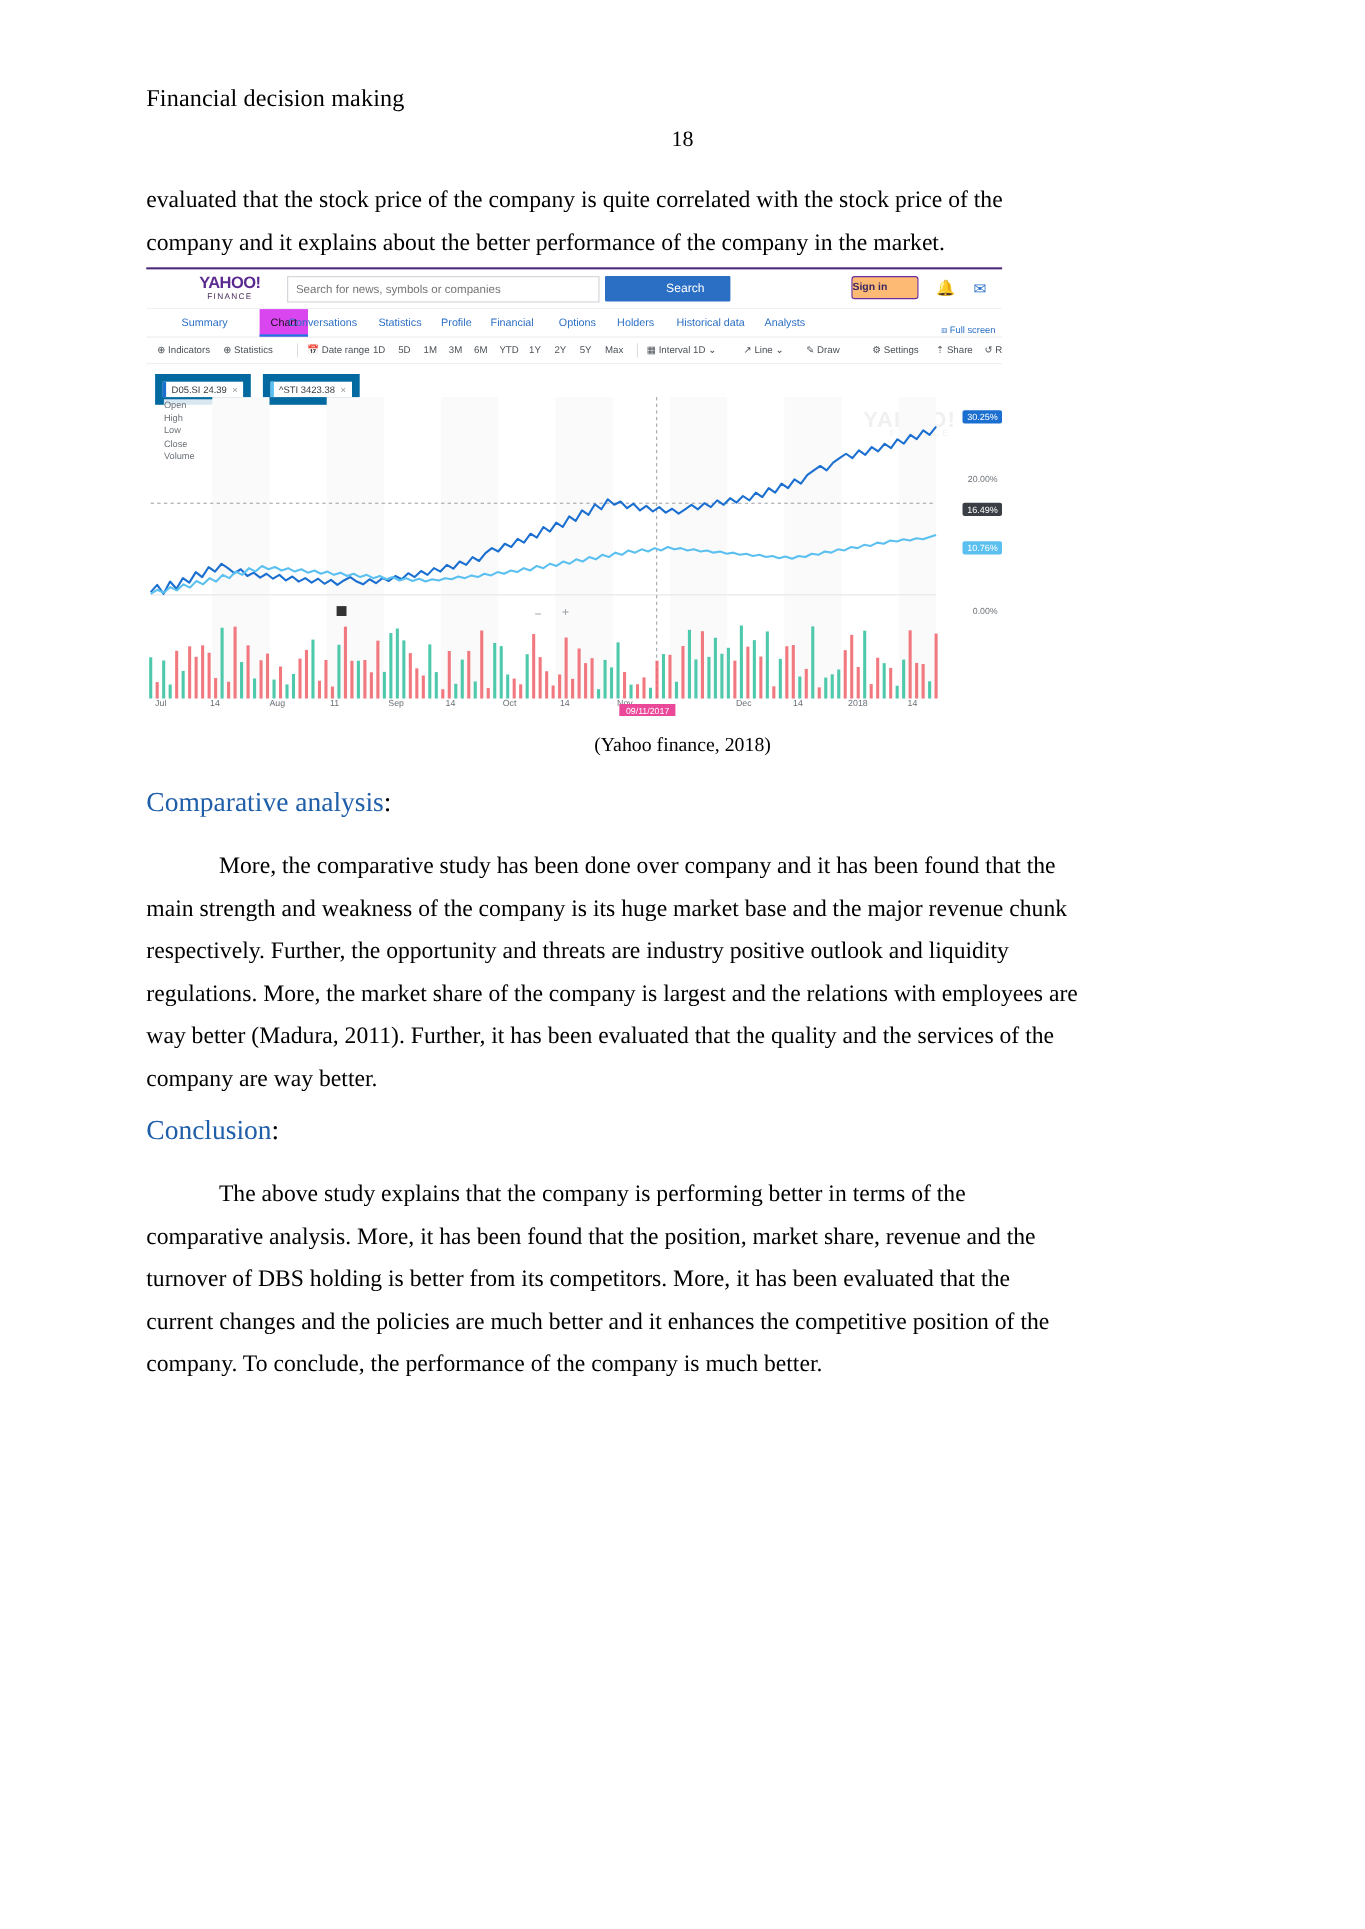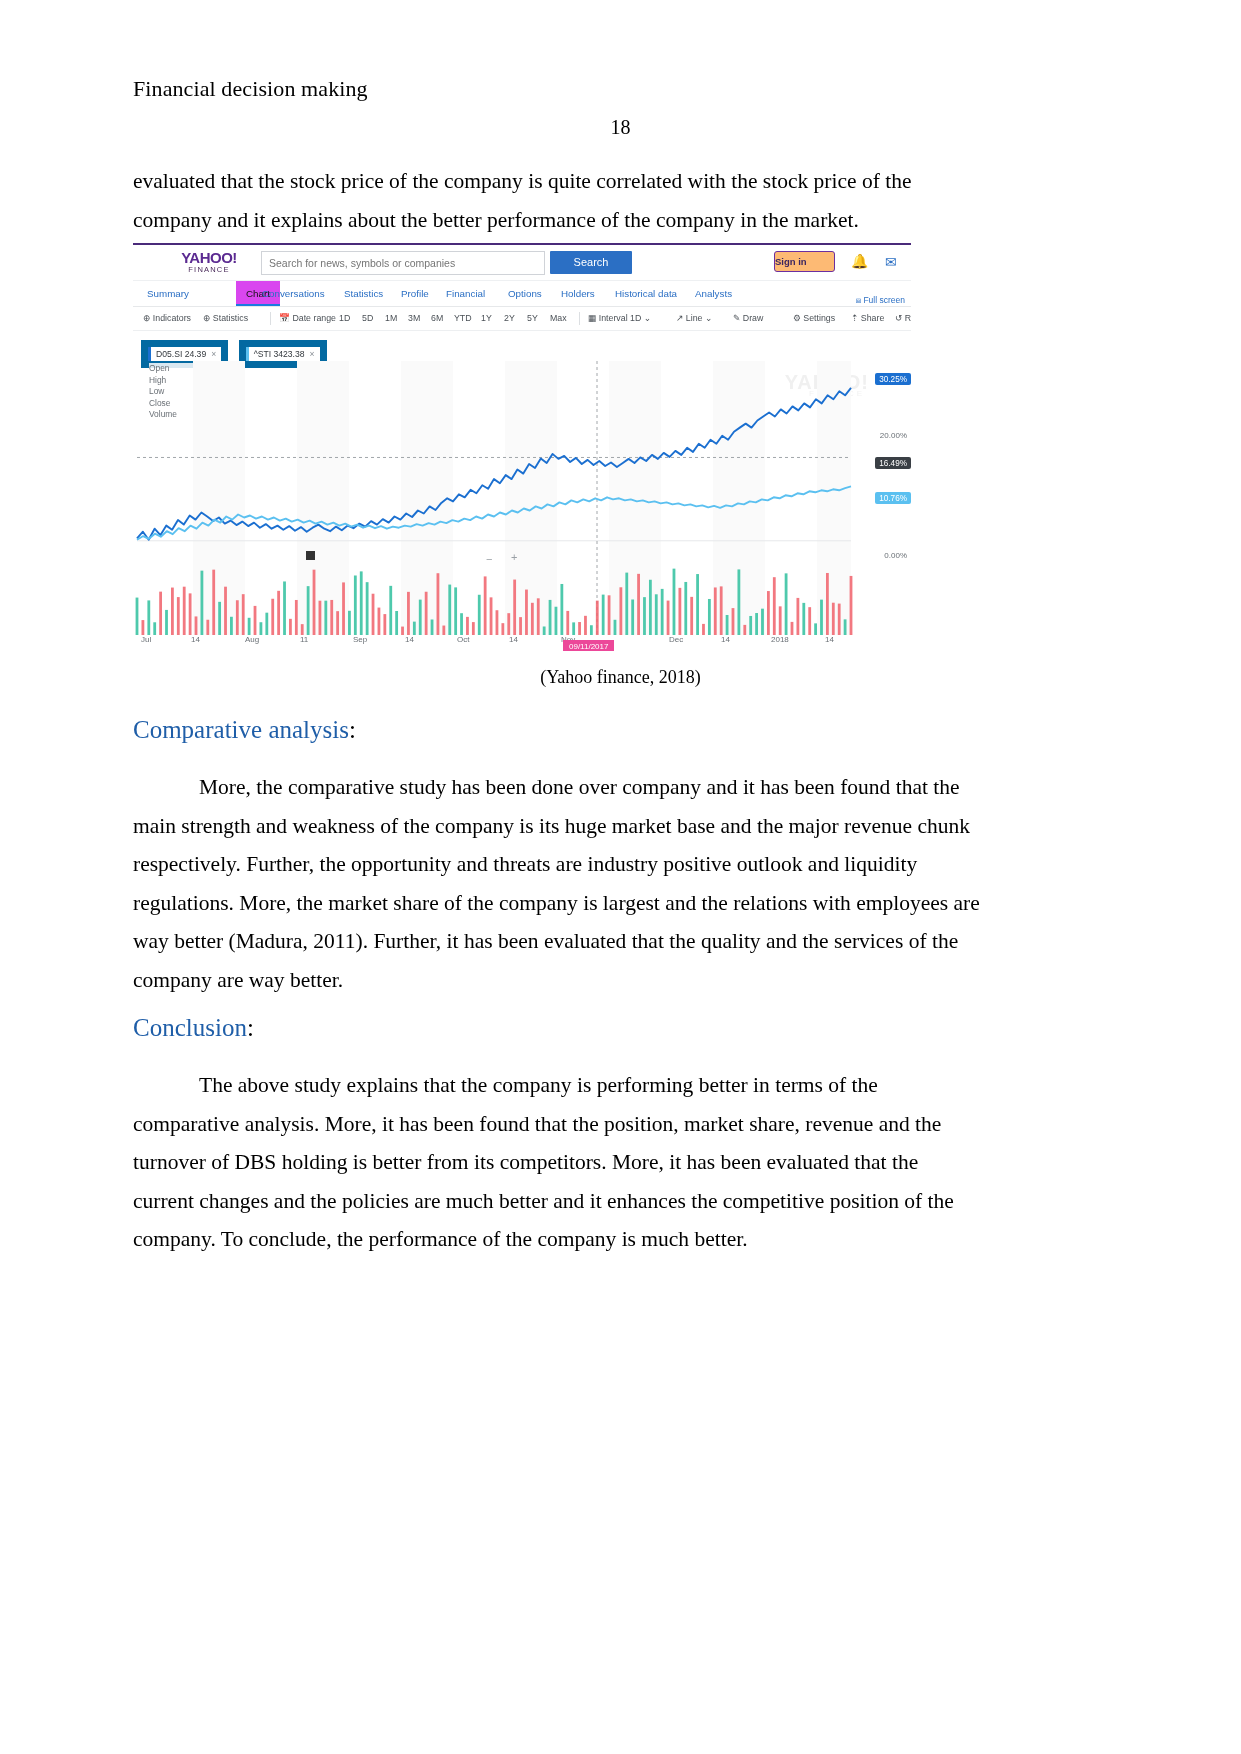--- a/index.html
+++ b/index.html
@@ -27,21 +27,21 @@
     position:absolute;left:133px;top:243px;width:778px;height:406px;
     background:#fff;font-family:"Liberation Sans",sans-serif;
     border-top:2.5px solid #4a2a7a;overflow:hidden;
   }
   .yf-top{height:35px;background:#fff;position:relative;border-bottom:1px solid #eef0f2;}
   .yf-logo{position:absolute;left:38px;top:6px;width:76px;text-align:center;}
   .yf-logo .y1{font-size:15px;font-weight:bold;color:#5b2a91;letter-spacing:-.5px;line-height:14px;}
   .yf-logo .y2{font-size:7.5px;color:#4a2a5a;letter-spacing:1.2px;line-height:10px;}
   .yf-search{position:absolute;left:128px;top:6px;width:282px;height:22px;border:1px solid #d0d3d8;background:#fff;}
   .yf-search input{border:0;outline:0;width:268px;height:20px;font-size:10.5px;color:#9aa0a6;font-family:"Liberation Sans",sans-serif;padding-left:7px;background:transparent;}
-  .yf-searchbtn{position:absolute;left:417px;top:6px;width:82px;height:23px;background:#2b6fc4;color:#fff;font-size:11px;text-align:center;line-height:23px;border-radius:1px;}
+  .yf-searchbtn{position:absolute;left:417px;top:6px;width:82px;height:23px;background:#2b6fc4;color:#fff;font-size:11px;text-align:center;line-height:23px;border-radius:1px;padding-left:32px;}
   .yf-signin{position:absolute;left:641px;top:6px;width:59px;height:19px;border:1px solid #6b2fa0;border-radius:3px;color:#3b2560;font-size:9.5px;font-weight:bold;text-align:left;line-height:19px;background:#fdba74;}
   .yf-bell{position:absolute;left:718px;top:8px;font-size:14px;color:#2b6fc4;}
   .yf-mail{position:absolute;left:752px;top:9px;font-size:14px;color:#2b6fc4;}
 
   .yf-nav{height:25px;position:relative;border-bottom:1px solid #e6e8ea;background:#fff;}
   .yf-nav .tab{position:absolute;top:0;height:25px;line-height:25px;font-size:9.8px;color:#2b6fc4;white-space:nowrap;}
   .yf-nav .tab.active{color:#111;background:#d946ef;padding:0 10px;margin-left:25px;}
   .yf-nav .tab.active::after{content:"";position:absolute;left:0;right:0;bottom:0;height:2.5px;background:#1b7ae0;}
 
   .yf-toolbar{height:23px;position:relative;background:#fff;border-bottom:1px solid #edeff1;}
@@ -90,21 +90,21 @@
       <div class="yf-search">
         <input placeholder="Search for news, symbols or companies" style="">
       </div>
       <div class="yf-searchbtn">Search</div>
       <div class="yf-signin">Sign in</div>
       <div class="yf-bell">🔔</div>
       <div class="yf-mail">✉</div>
     </div>
 
     <div class="yf-nav">
-      <div class="tab" style="left:14px">Summary</div>
+      <div class="tab" style="left:32px">Summary</div>
       <div class="tab active" style="left:78px">Chart</div>
       <div class="tab" style="left:129px">Conversations</div>
       <div class="tab" style="left:211px">Statistics</div>
       <div class="tab" style="left:268px">Profile</div>
       <div class="tab" style="left:313px">Financial</div>
       <div class="tab" style="left:375px">Options</div>
       <div class="tab" style="left:428px">Holders</div>
       <div class="tab" style="left:482px">Historical data</div>
       <div class="tab" style="left:562px">Analysts</div>
     </div>

